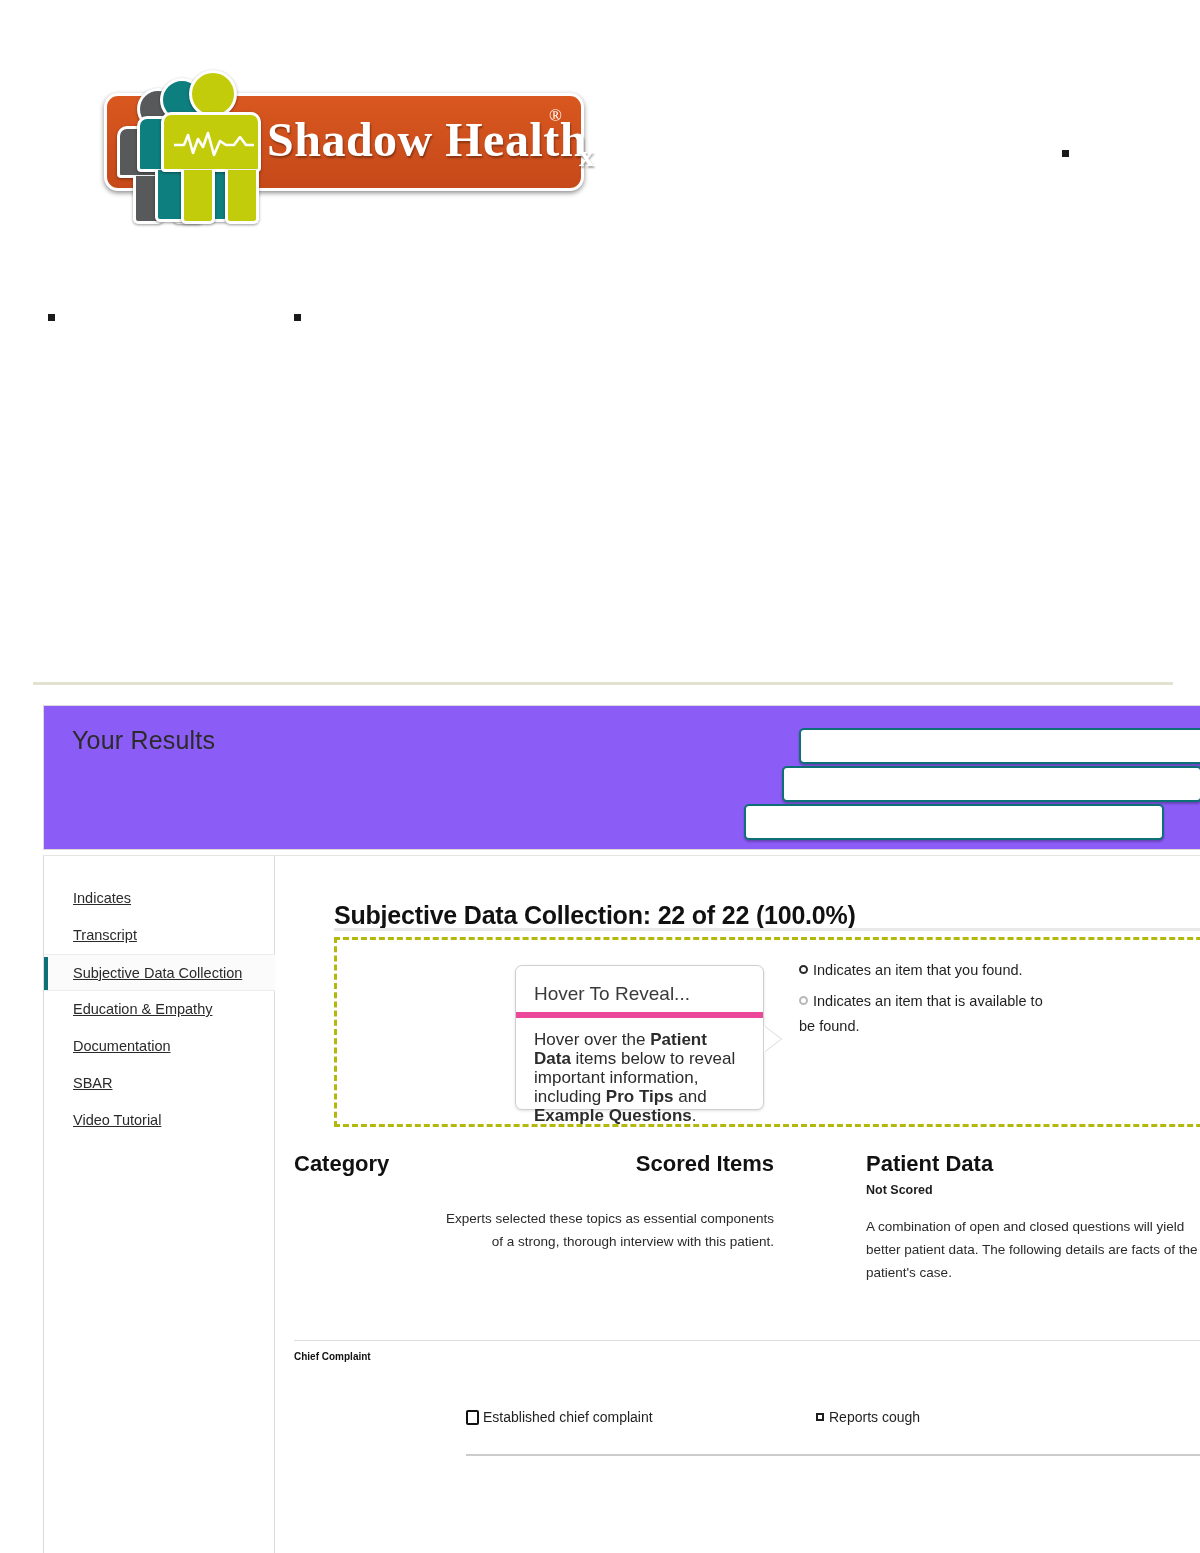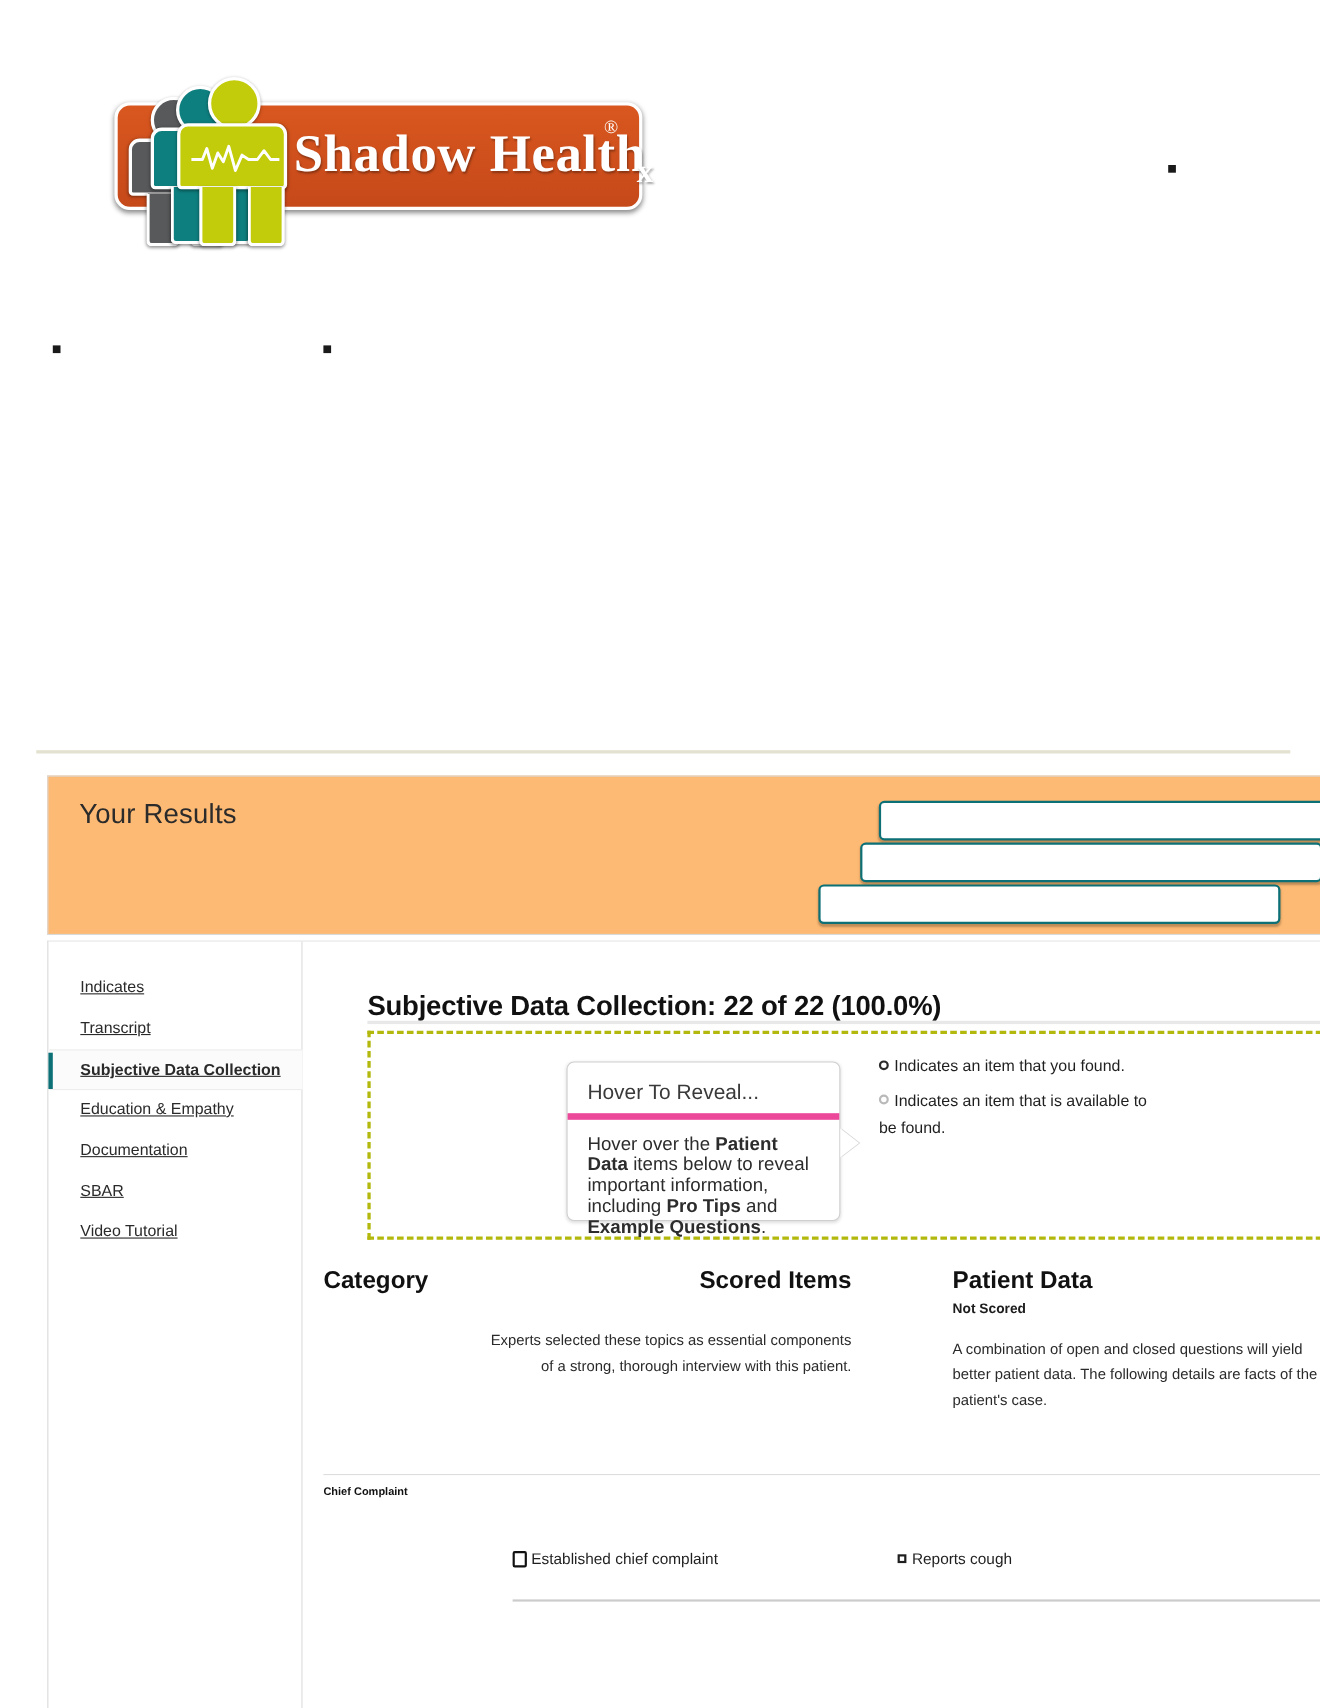--- a/index.html
+++ b/index.html
@@ -108,21 +108,21 @@
     background: #e3e1cf;
   }
 
   
   .results-card {
     position: absolute;
     left: 43px;
     top: 705px;
     width: 1157px;
     height: 145px;
-    background: #fdba74;
+    background: #8b5cf6;
     border: 1px solid #d9d9d9;
     border-right: none;
   }
   .results-title {
     position: absolute;
     left: 28px;
     top: 20px;
     font-size: 25px;
     color: #2b2b2b;
     font-weight: normal;
@@ -164,21 +164,21 @@
     display: block;
     padding: 0 0 0 29px;
     height: 37px;
     line-height: 37px;
     font-size: 14.5px;
     color: #2a2a2a;
     text-decoration: underline;
     white-space: nowrap;
   }
   .nav-item.active {
-    font-weight: bold;
+    font-weight: normal;
     background: #fbfbfb;
     border-top: 1px solid #ededed;
     border-bottom: 1px solid #ededed;
   }
   .nav-item.active::before {
     content: "";
     position: absolute;
     left: 0; top: 2px;
     width: 4px; height: 33px;
     background: #0c7076;

